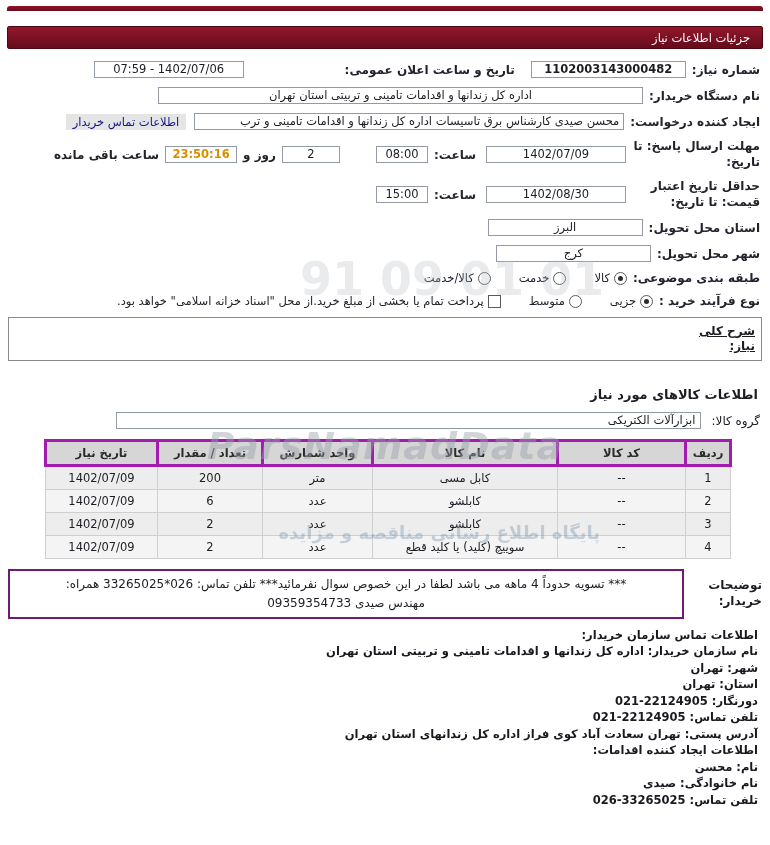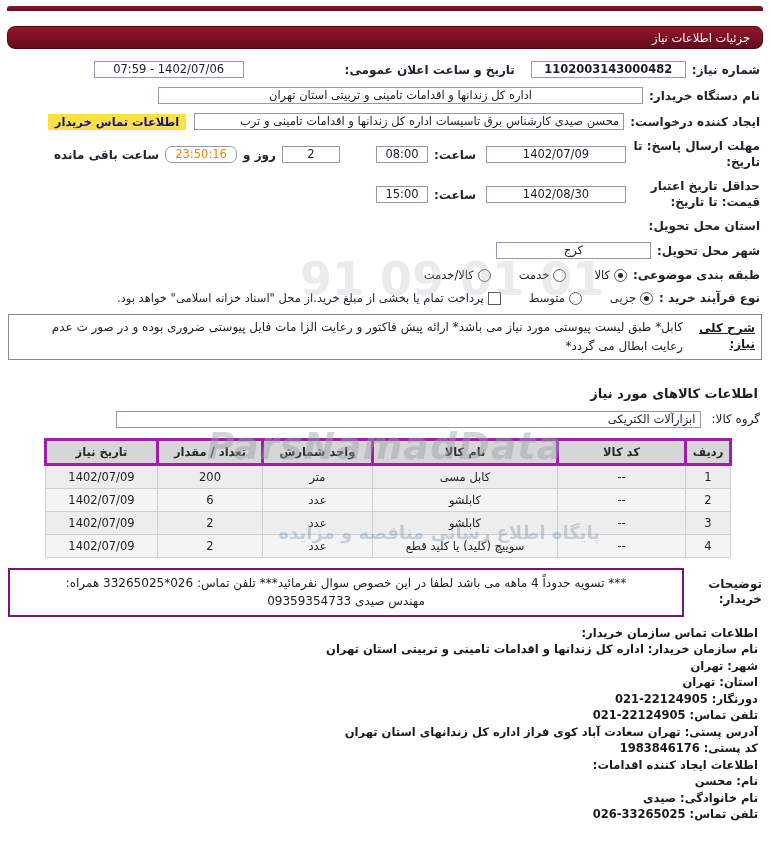--- a/index.html
+++ b/index.html
@@ -6,35 +6,35 @@
   html,body { margin:0; padding:0; }
   body {
     width:770px; height:845px; overflow:hidden; position:relative;
     background:#ffffff; color:#1c1c24; direction:rtl;
     font-family:"DejaVu Sans","Liberation Sans",sans-serif; font-size:12px;
   }
   .topstrip { height:5px; background:linear-gradient(#8e1328,#6b0d1e); margin:6px 7px 0 7px; border-radius:3px 3px 0 0; }
   .titlebar {
     margin:15px 7px 12px 7px; height:23px; line-height:23px;
     background:linear-gradient(#93162c,#650c1c); color:#ffffff;
-    font-size:11.5px; padding:0 12px; border:1px solid #4e० 0; border:1px solid #4e0612; border-radius:8px;
+    font-size:11.5px; padding:0 12px; border:1px solid #4e० 0; border:1px solid #4e0612; border-radius:2px;
   }
   .frow { display:flex; align-items:center; margin:0 10px 9px 10px; }
   .flabel { font-weight:bold; color:#23232e; white-space:nowrap; margin-left:6px; font-size:12px; }
   .flabel.wrap { white-space:normal; width:128px; line-height:1.3; }
   .ibox {
     display:inline-block; background:#fff; border:1px solid #949aa5;
     height:17px; line-height:15px; padding:0 4px; font-size:11.5px; overflow:hidden; white-space:nowrap;
   }
   .center { text-align:center; } .bold { font-weight:bold; }
   .w150{width:150px}.w155{width:155px}.w140{width:140px}.w52{width:52px}.w58{width:58px}.w72{width:72px}
   .w485{width:485px}.w430{width:430px}.w585{width:585px}
   .mr6{margin-right:6px}.mr10{margin-right:10px}.mr16{margin-right:16px}.mr28{margin-right:28px}.mr36{margin-right:36px}.mr95{margin-right:95px}
-  .countdown { color:#d78f00; font-weight:normal;border-radius:7px; }
-  .ylink { background:#fde047; color:#14148c; font-weight:bold; font-size:11.5px; padding:1px 7px; margin-right:8px; white-space:nowrap; cursor:pointer; }
+  .countdown { color:#d78f00; font-weight:bold; }
+  .ylink { background:#e5e5e5; color:#14148c; font-weight:normal; font-size:11.5px; padding:1px 7px; margin-right:8px; white-space:nowrap; cursor:pointer; }
   .radio { width:13px; height:13px; border:1px solid #5a5a5a; border-radius:50%; background:#fff; display:inline-block; position:relative; vertical-align:-2px; margin-left:4px; }
   .radio.checked::after { content:""; position:absolute; top:3px; right:3px; bottom:3px; left:3px; background:#2b2b2b; border-radius:50%; }
   .checkbox { width:13px; height:13px; border:1px solid #5a5a5a; background:#fff; display:inline-block; vertical-align:-2px; margin-left:4px; }
   .optlabel { font-size:11.5px; color:#23232e; }
   .sumwrap { display:flex; align-items:center; border:1px solid #8a8a8a; margin:4px 8px 0 8px; padding:3px 6px; min-height:44px; }
   .sumlabel { font-weight:bold; width:72px; line-height:1.3; flex:none;text-decoration:underline; }
   .sumtext { flex:1; text-align:right; line-height:1.55; font-size:12px; padding-left:6px; }
   .secTitle { font-weight:bold; font-size:13px; margin:26px 12px 10px 12px; }
   .grouprow { display:flex; align-items:center; margin:0 10px 10px 10px; }
   .grouplabel { font-weight:normal; margin-left:11px; white-space:nowrap; }
@@ -94,20 +94,21 @@
 
   <div class="frow">
     <span class="flabel wrap">حداقل تاریخ اعتبار قیمت: تا تاریخ:</span>
     <span class="ibox w140 center num">1402/08/30</span>
     <span class="flabel mr10">ساعت:</span>
     <span class="ibox w52 center num">15:00</span>
   </div>
 
   <div class="frow">
     <span class="flabel">استان محل تحویل:</span>
+    <span class="ibox w155 center">البرز</span>
   </div>
 
   <div class="frow">
     <span class="flabel">شهر محل تحویل:</span>
     <span class="ibox w155 center">کرج</span>
   </div>
 
   <div class="frow">
     <span class="flabel">طبقه بندی موضوعی:</span>
     <span class="radio checked"></span>
@@ -123,21 +124,20 @@
     <span class="radio checked"></span>
     <span class="optlabel">جزیی</span>
     <span class="radio mr28"></span>
     <span class="optlabel">متوسط</span>
     <span class="checkbox mr28"></span>
     <span class="optlabel">پرداخت تمام یا بخشی از مبلغ خرید.از محل "اسناد خزانه اسلامی" خواهد بود.</span>
   </div>
 
   <div class="sumwrap">
     <span class="sumlabel">شرح کلی نیاز:</span>
-    <span class="sumtext">کابل* طبق لیست پیوستی مورد نیاز می باشد* ارائه پیش فاکتور و رعایت الزا مات فایل پیوستی ضروری بوده و در صور ت عدم رعایت ابطال می گردد*</span>
   </div>
 
   <div class="secTitle">اطلاعات کالاهای مورد نیاز</div>
 
   <div class="grouprow">
     <span class="grouplabel">گروه کالا:</span>
     <span class="ibox w585">ابزارآلات الکتریکی</span>
   </div>
 
   <table class="goods-table">
@@ -211,21 +211,20 @@
   </div>
 
   <div class="contact">
     <div>اطلاعات تماس سازمان خریدار:</div>
     <div><span>نام سازمان خریدار:</span> <span>اداره کل زندانها و اقدامات تامینی و تربیتی استان تهران</span></div>
     <div><span>شهر:</span> <span>تهران</span></div>
     <div><span>استان:</span> <span>تهران</span></div>
     <div><span>دورنگار:</span> <span class="num">021-22124905</span></div>
     <div><span>تلفن تماس:</span> <span class="num">021-22124905</span></div>
     <div><span>آدرس پستی:</span> <span>تهران سعادت آباد کوی فراز اداره کل زندانهای استان تهران</span></div>
-    <div><span>کد پستی:</span> <span class="num">1983846176</span></div>
     <div>اطلاعات ایجاد کننده اقدامات:</div>
     <div><span>نام:</span> <span>محسن</span></div>
     <div><span>نام خانوادگی:</span> <span>صیدی</span></div>
     <div><span>تلفن تماس:</span> <span class="num">026-33265025</span></div>
   </div>
 
   <div class="watermark wm-digits">91 09 01 01</div>
   <div class="watermark wm-brand">ParsNamadData</div>
   <div class="watermark wm-slogan">پایگاه اطلاع رسانی مناقصه و مزایده</div>
 

